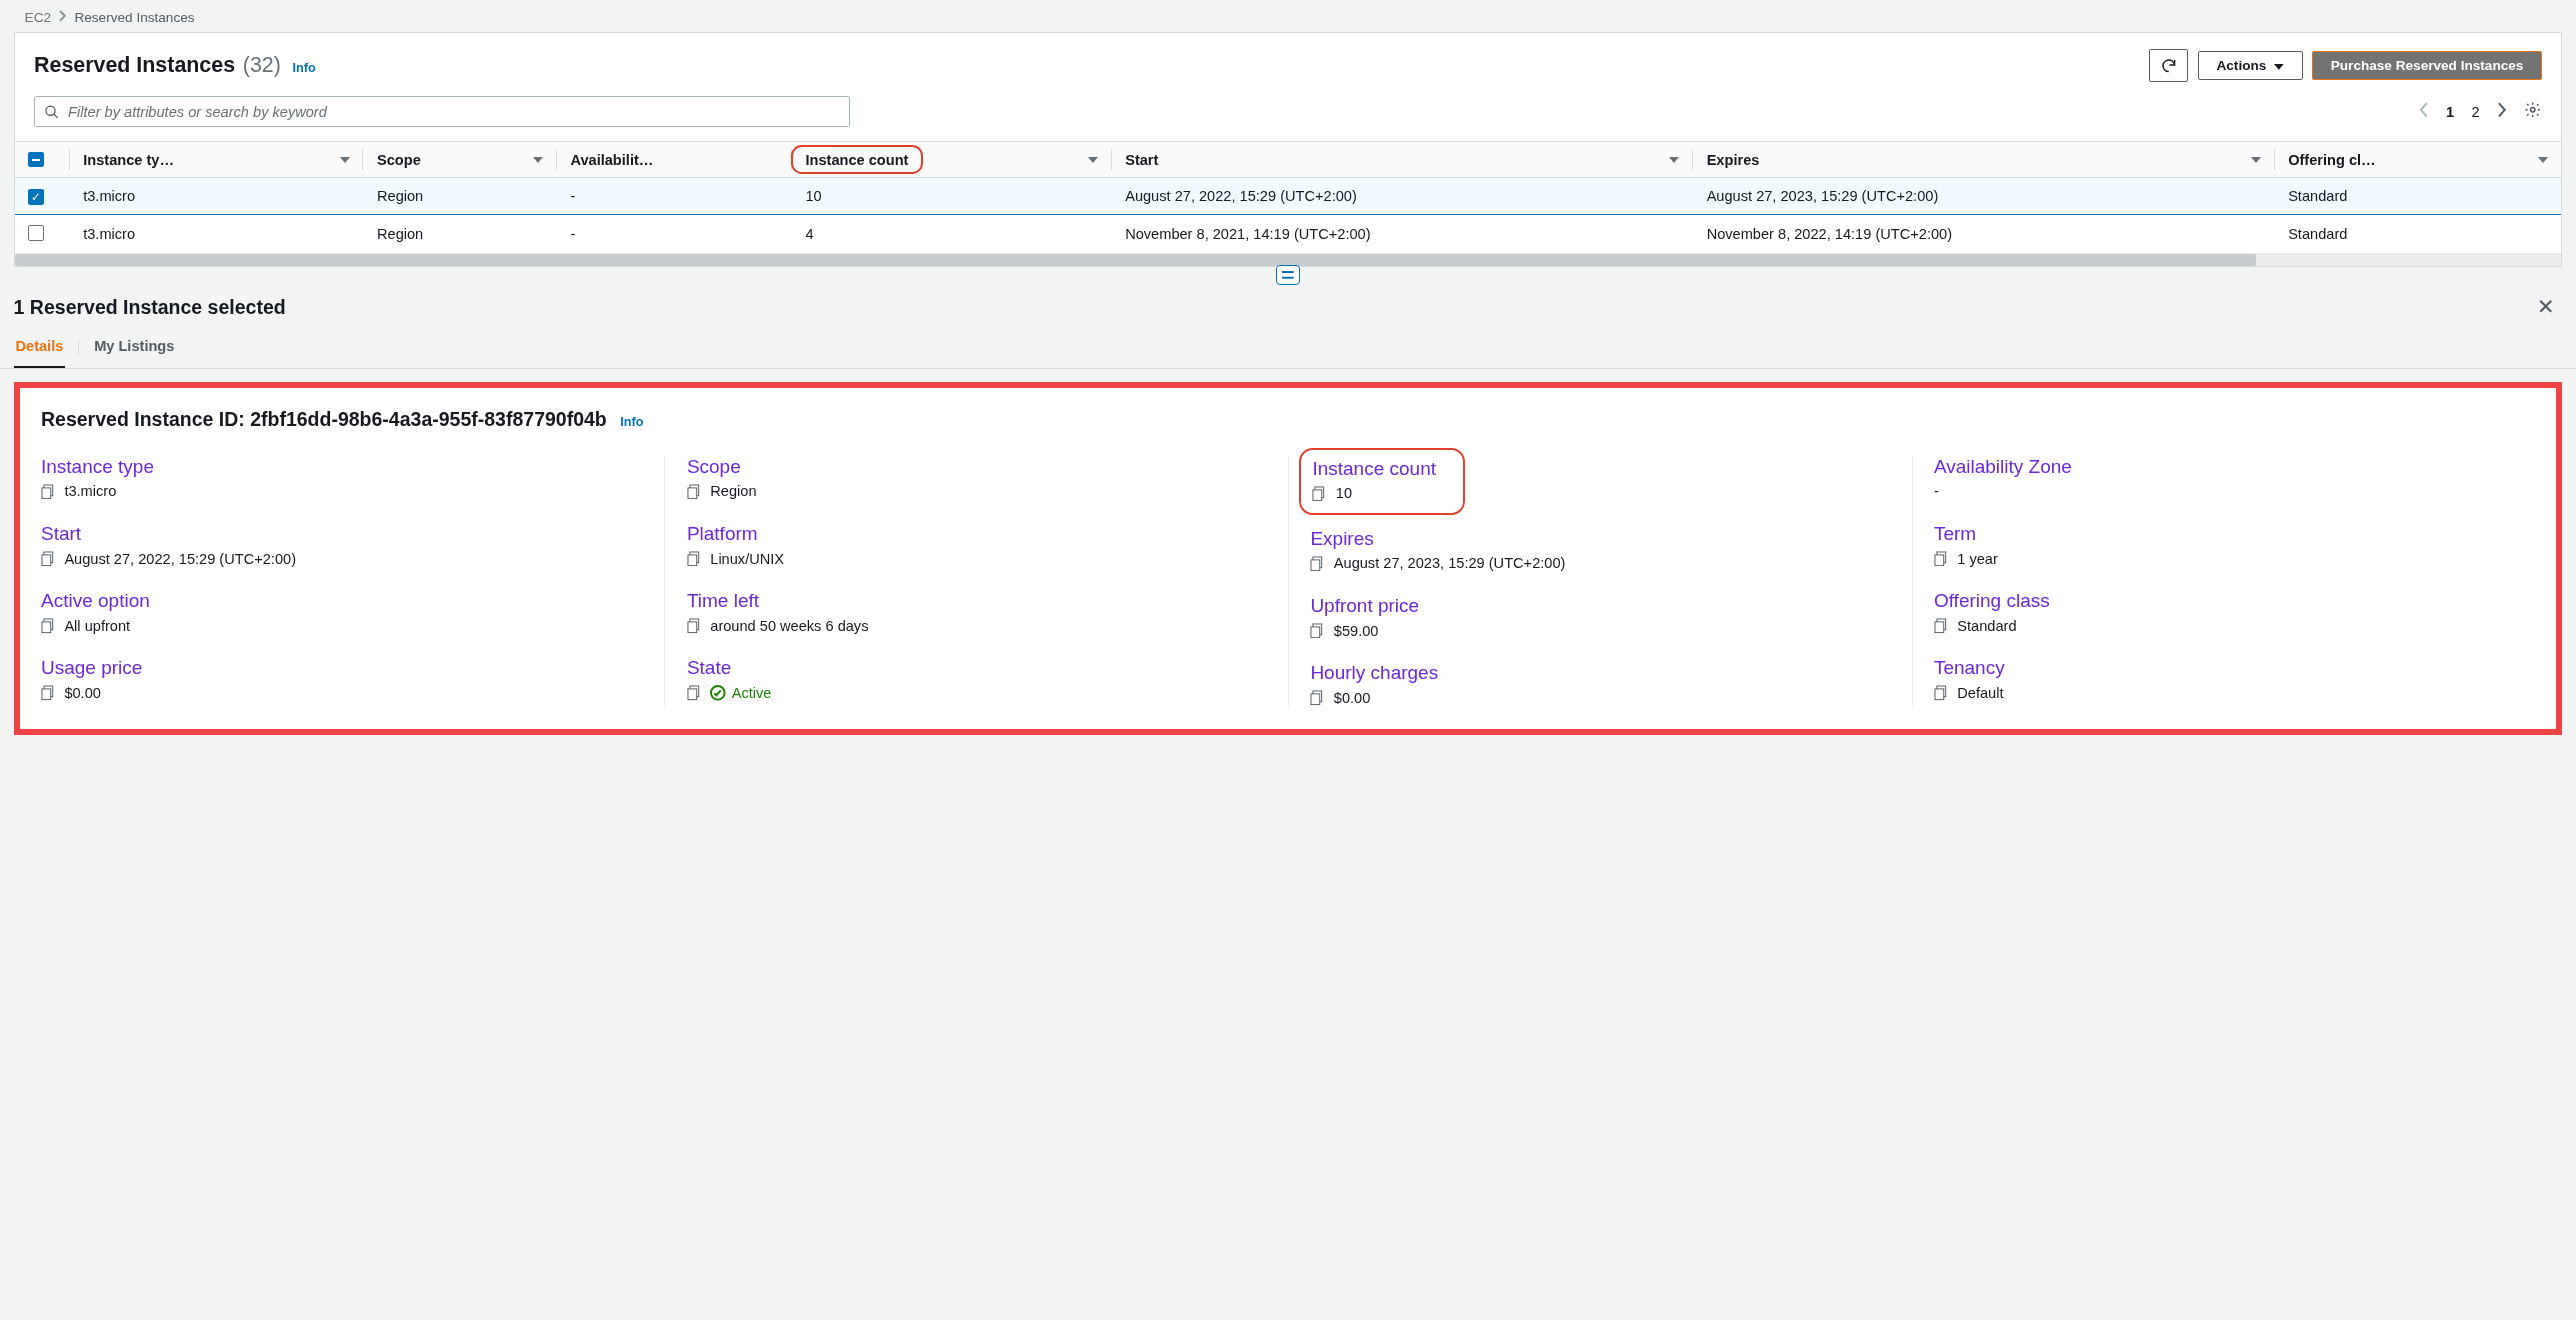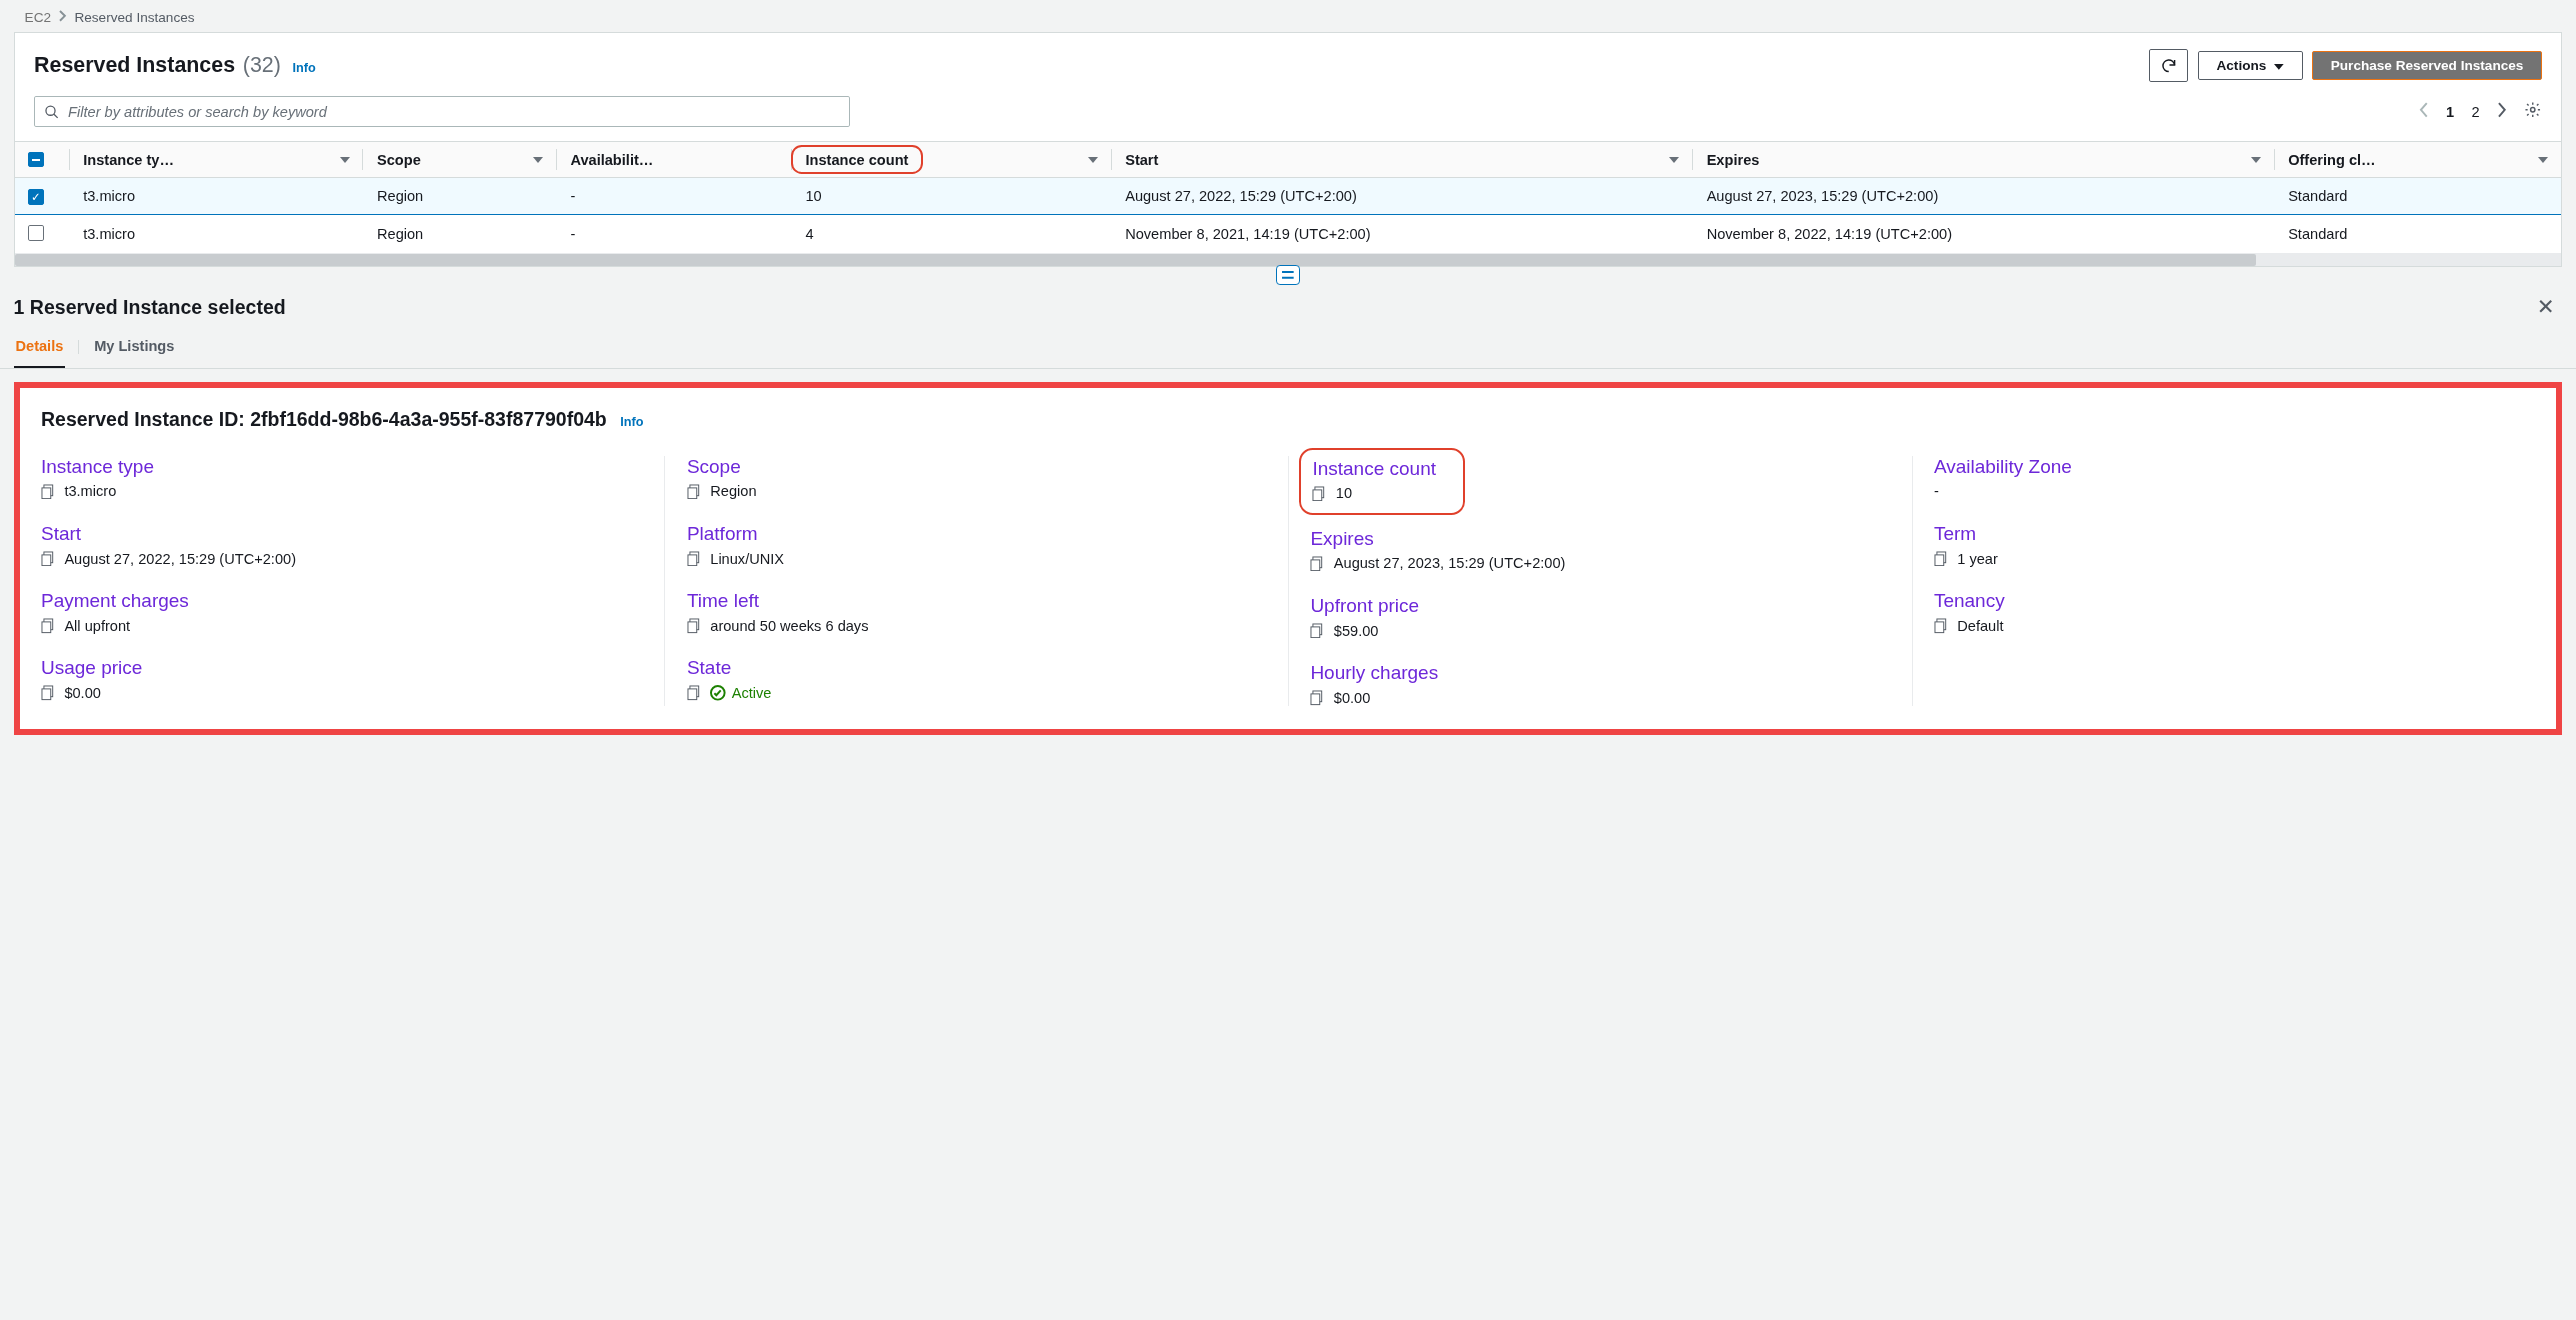--- a/index.html
+++ b/index.html
@@ -369,21 +369,21 @@
         <div class="field-label">Start</div>
         <div class="field-value">
             <svg class="copy-icon" viewBox="0 0 16 16">
               <rect x="3" y="1" width="9" height="11" stroke="#545b64" fill="none"></rect>
               <rect x="1" y="4" width="9" height="11" stroke="#545b64" fill="#fff"></rect>
             </svg>
             <span>August 27, 2022, 15:29 (UTC+2:00)</span>
           </div>
       </div>
       <div class="field-block">
-        <div class="field-label">Payment charges</div>
+        <div class="field-label">Active option</div>
         <div class="field-value">
             <svg class="copy-icon" viewBox="0 0 16 16">
               <rect x="3" y="1" width="9" height="11" stroke="#545b64" fill="none"></rect>
               <rect x="1" y="4" width="9" height="11" stroke="#545b64" fill="#fff"></rect>
             </svg>
             <span>All upfront</span>
           </div>
       </div>
       <div class="field-block">
         <div class="field-label">Usage price</div>
@@ -502,20 +502,30 @@
         <div class="field-label">Term</div>
         <div class="field-value">
             <svg class="copy-icon" viewBox="0 0 16 16">
               <rect x="3" y="1" width="9" height="11" stroke="#545b64" fill="none"></rect>
               <rect x="1" y="4" width="9" height="11" stroke="#545b64" fill="#fff"></rect>
             </svg>
             <span>1 year</span>
           </div>
       </div>
       <div class="field-block">
+        <div class="field-label">Offering class</div>
+        <div class="field-value">
+            <svg class="copy-icon" viewBox="0 0 16 16">
+              <rect x="3" y="1" width="9" height="11" stroke="#545b64" fill="none"></rect>
+              <rect x="1" y="4" width="9" height="11" stroke="#545b64" fill="#fff"></rect>
+            </svg>
+            <span>Standard</span>
+          </div>
+      </div>
+      <div class="field-block">
         <div class="field-label">Tenancy</div>
         <div class="field-value">
             <svg class="copy-icon" viewBox="0 0 16 16">
               <rect x="3" y="1" width="9" height="11" stroke="#545b64" fill="none"></rect>
               <rect x="1" y="4" width="9" height="11" stroke="#545b64" fill="#fff"></rect>
             </svg>
             <span>Default</span>
           </div>
       </div>
     </div>

